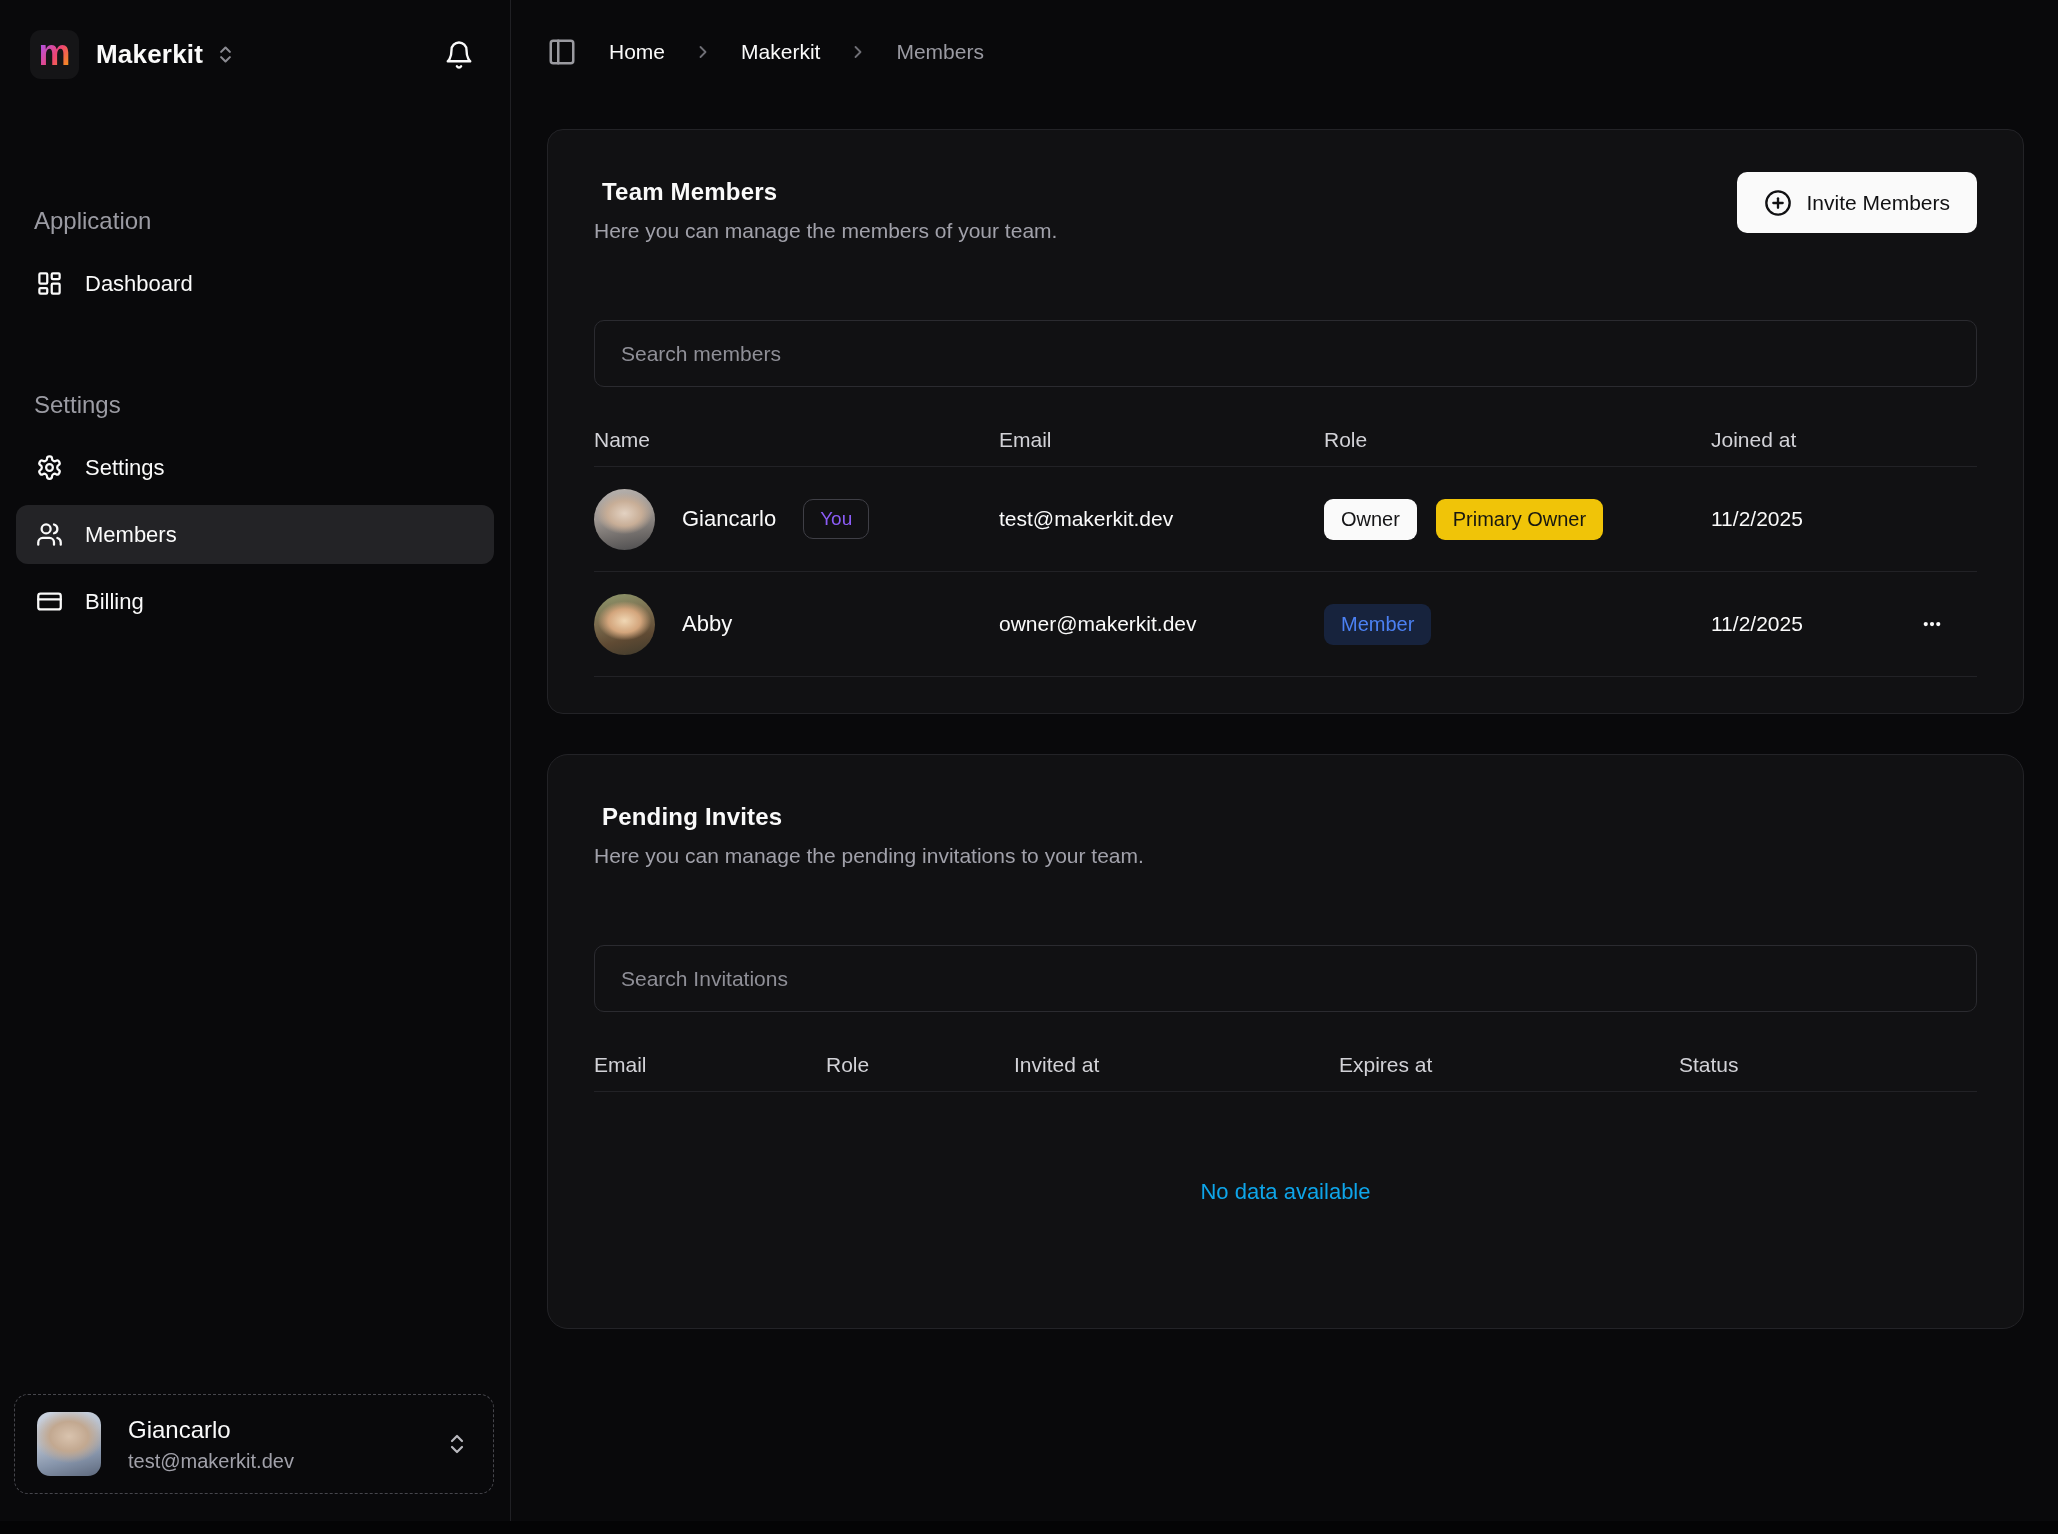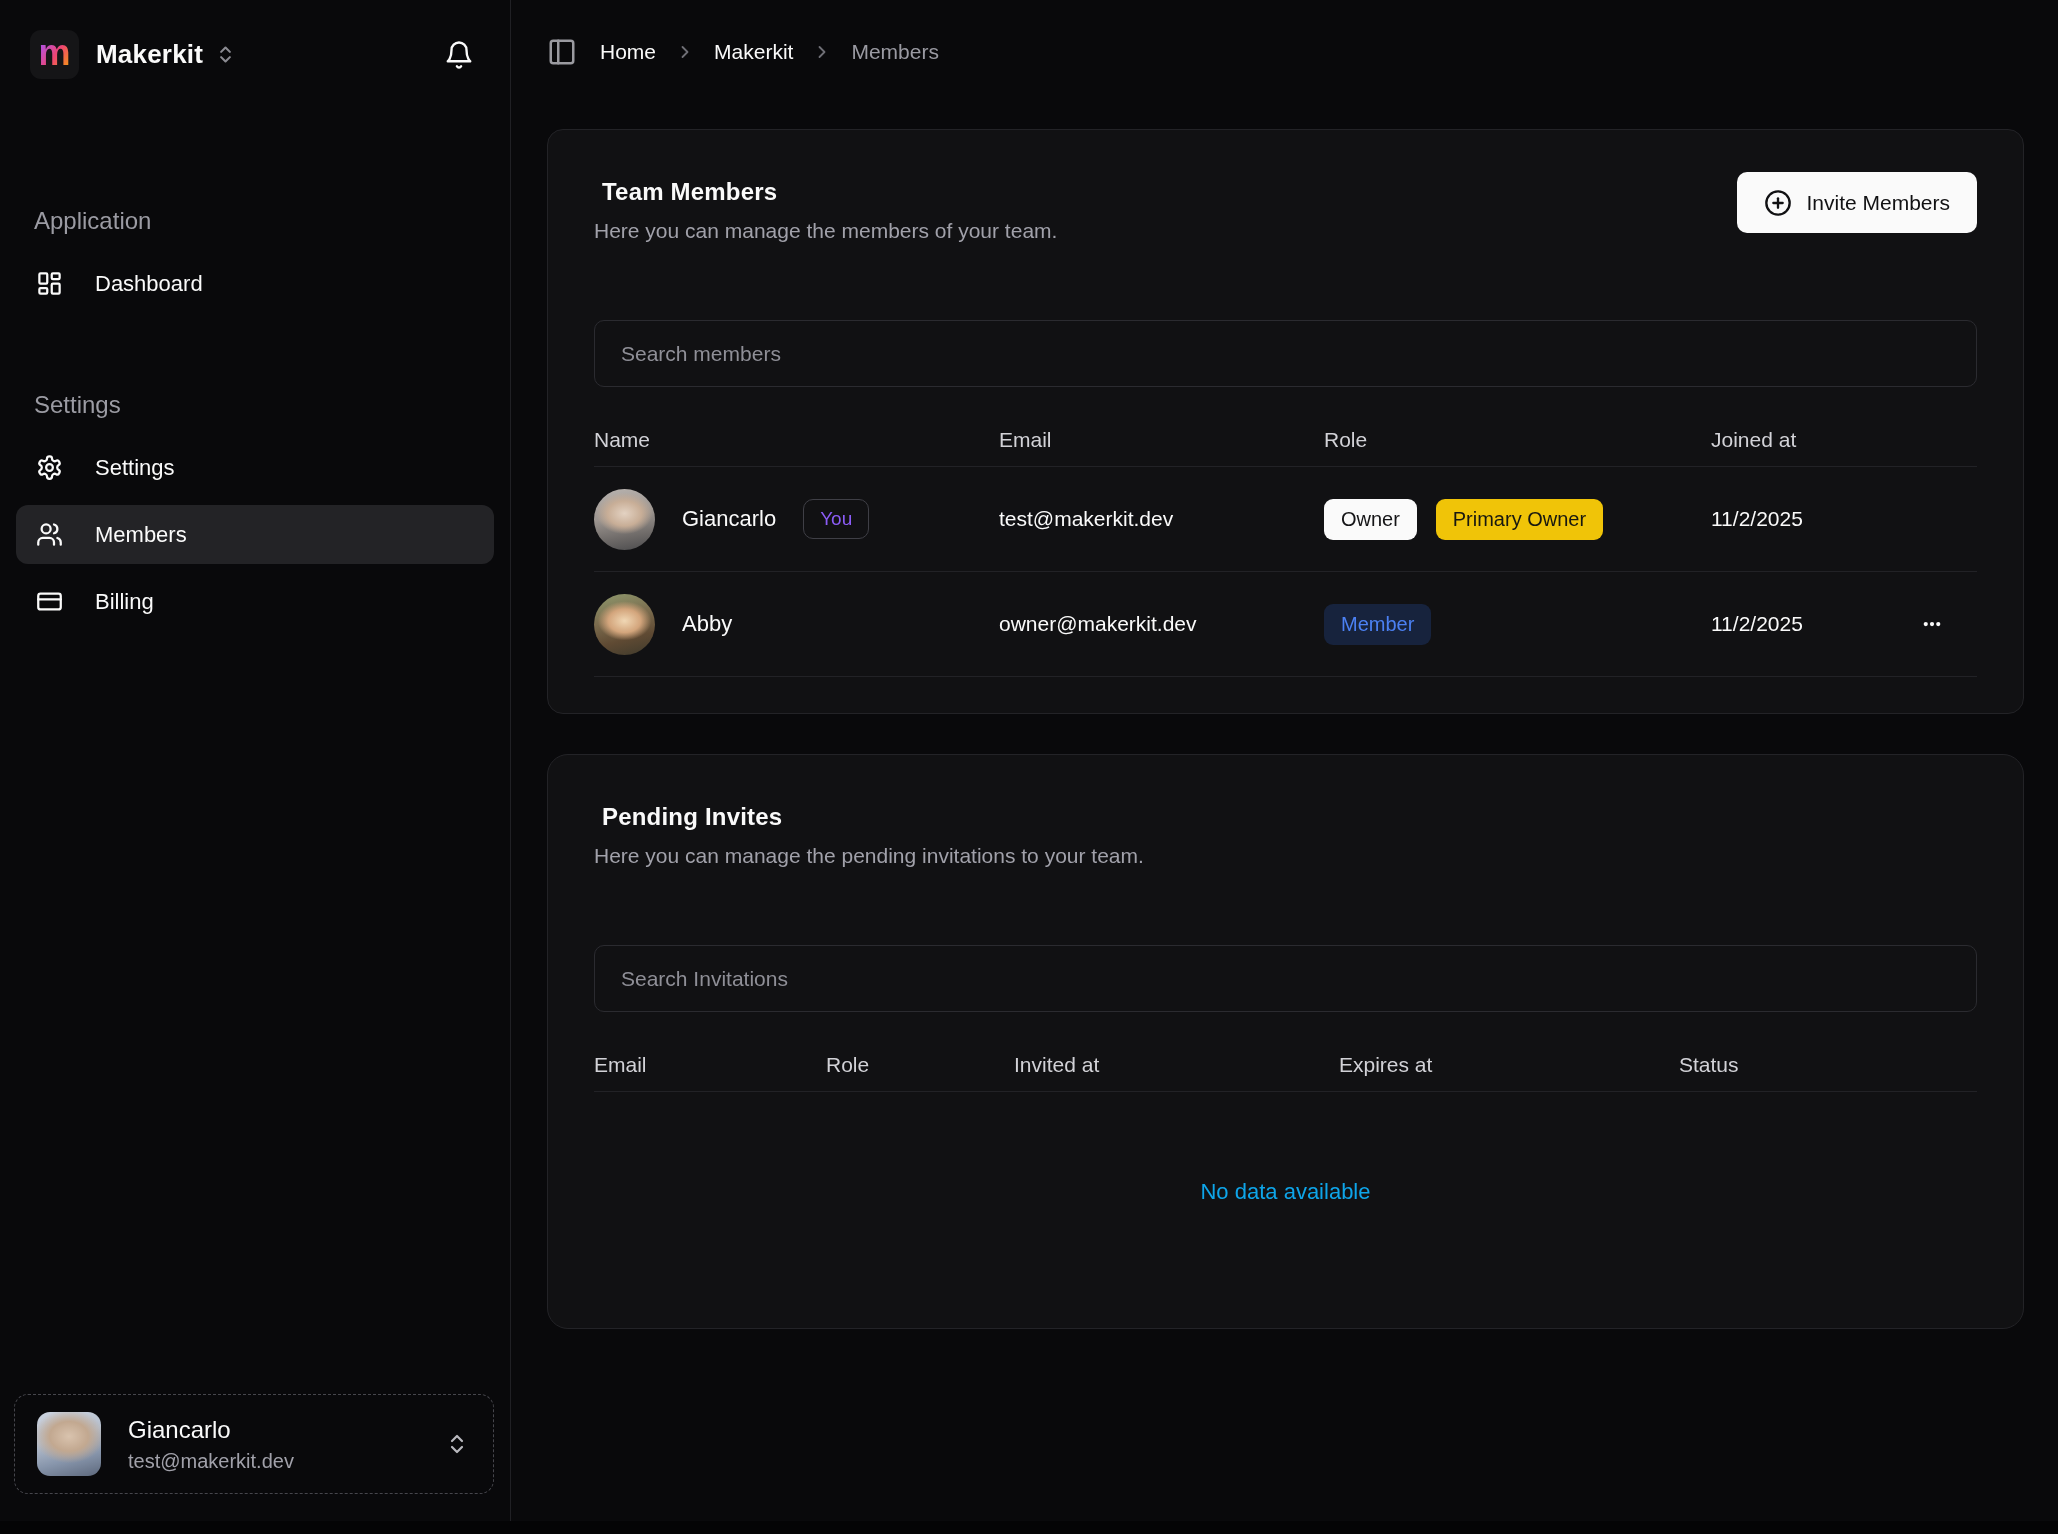--- a/index.html
+++ b/index.html
@@ -32,21 +32,21 @@
   }
   .brand{ font-size:26px; font-weight:600; margin-left:17px; letter-spacing:.2px; }
   .brand-caret{ margin-left:12px; color:#8b8b92; }
   .bell-btn{ margin-left:auto; background:none; border:none; color:#fafafa; padding:0; cursor:pointer; }
   .ic{ display:block; }
 
   .sb-nav{ margin-top:128px; padding:0 16px; }
   .sb-section-label{ color:#9b9ba3; font-size:24px; margin:0 0 19px 18px; }
   .sb-section + .sb-section .sb-section-label{ margin-top:78px; }
   .sb-item{
-    display:flex; align-items:center; gap:32px; height:59px; padding:0 20px;
+    display:flex; align-items:center; gap:22px; height:59px; padding:0 20px;
     border-radius:12px; font-size:22px; color:#fafafa; margin-bottom:8px; cursor:pointer;
   }
   .sb-item.active{ background:var(--sidebar_active_bg,#232326); }
   .sb-item .ic{ color:#fafafa; }
 
   .user-card{
     margin:auto 16px 20px 14px;
     border:1px dashed #46464c; border-radius:14px;
     display:flex; align-items:center; gap:27px; padding:17px 24px 17px 22px; cursor:pointer;
   }
@@ -55,21 +55,21 @@
     background:
       radial-gradient(55% 42% at 50% 38%, #d9c3ae 0%, #c2a890 55%, rgba(0,0,0,0) 100%),
       linear-gradient(165deg,#cdd4e0 0%,#b5bfce 40%,#8795ab 70%,#5d687c 100%);
   }
   .user-name{ font-size:24px; color:#fafafa; line-height:1.25; }
   .user-email{ font-size:20px; color:var(--text_muted,#a1a1aa); margin-top:5px; }
   .user-caret{ margin-left:auto; color:#b9b9bf; }
 
   
   .main{ flex:1; padding:30px 33px 0 36px; display:flex; flex-direction:column; }
-  .breadcrumb{ display:flex; align-items:center; height:44px; font-size:21px; gap:19px; }
+  .breadcrumb{ display:flex; align-items:center; height:44px; font-size:21px; gap:28px; }
   .panel-toggle{ background:none; border:none; padding:0; color:#9a9aa0; cursor:pointer; margin-right:4px; }
   .crumb{ color:#fafafa; cursor:pointer; text-decoration:none; }
   .crumb-sep{ color:#6f6f76; display:flex; }
   .crumb.current{ color:#9a9aa2; cursor:default; }
 
   .card{
     width:1477px; border:1px solid var(--card_border,#232327);
     background:var(--card_bg,#111113); border-radius:16px;
     margin-top:55px; padding:40px 46px 36px 46px;
   }

